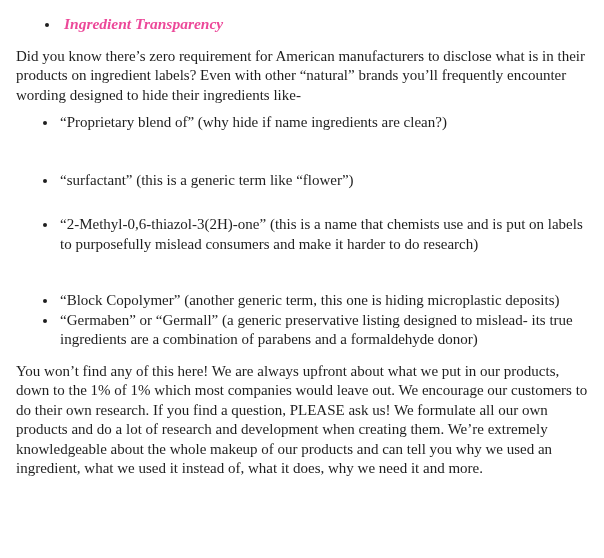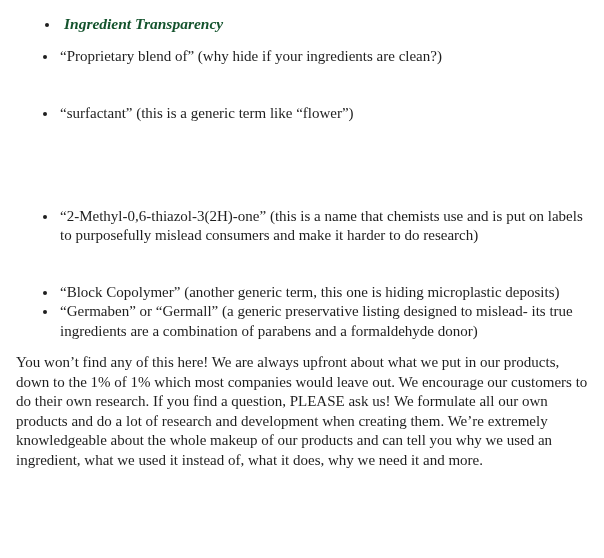--- a/index.html
+++ b/index.html
@@ -24,59 +24,60 @@
     padding: 0 0 0 44px;
     list-style: disc;
   }
   ul.heading-list li {
     padding-left: 4px;
   }
   .heading-text {
     font-weight: bold;
     font-style: italic;
     font-size: 15.5px;
-    color: #14532d;
+    color: #ec4899;
   }
   p.para {
     margin: 0;
   }
   p.intro {
     margin-bottom: 8px;
   }
   ul.term-list {
     margin: 0;
     padding: 0 0 0 42px;
     list-style: disc;
   }
   ul.term-list li {
     padding-left: 2px;
   }
   li.gap-md  { margin-bottom: 38px; }
-  li.gap-lg  { margin-bottom: 83px; }
+  li.gap-lg  { margin-bottom: 25px; }
   li.gap-md2 { margin-bottom: 37px; }
   li.gap-sm  { }
   li.gap-none { margin-bottom: 0; }
   p.closing {
     margin-top: 12px;
   }
 </style>
 </head>
 <body>
 
 <div class="content">
 
   <ul class="heading-list">
     <li>
       <span class="heading-text">Ingredient Transparency</span>
     </li>
   </ul>
 
+  <p class="para intro">Did you know there’s zero requirement for American manufacturers to disclose what is in their products on ingredient labels? Even with other “natural” brands you’ll frequently encounter wording designed to hide their ingredients like-</p>
 
   <ul class="term-list">
-    <li class="gap-md">“Proprietary blend of” (why hide if your ingredients are clean?)</li>
+    <li class="gap-md">“Proprietary blend of” (why hide if name ingredients are clean?)</li>
     <li class="gap-lg">“surfactant” (this is a generic term like “flower”)</li>
     <li class="gap-md2">“2-Methyl-0,6-thiazol-3(2H)-one” (this is a name that chemists use and is put on labels to purposefully mislead consumers and make it harder to do research)</li>
     <li class="gap-sm">“Block Copolymer” (another generic term, this one is hiding microplastic deposits)</li>
     <li class="gap-none">“Germaben” or “Germall” (a generic preservative listing designed to mislead- its true ingredients are a combination of parabens and a formaldehyde donor)</li>
   </ul>
 
   <p class="para closing">You won’t find any of this here! We are always upfront about what we put in our products, down to the 1% of 1% which most companies would leave out. We encourage our customers to do their own research. If you find a question, PLEASE ask us! We formulate all our own products and do a lot of research and development when creating them. We’re extremely knowledgeable about the whole makeup of our products and can tell you why we used an ingredient, what we used it instead of, what it does, why we need it and more.</p>
 
 </div>
 

